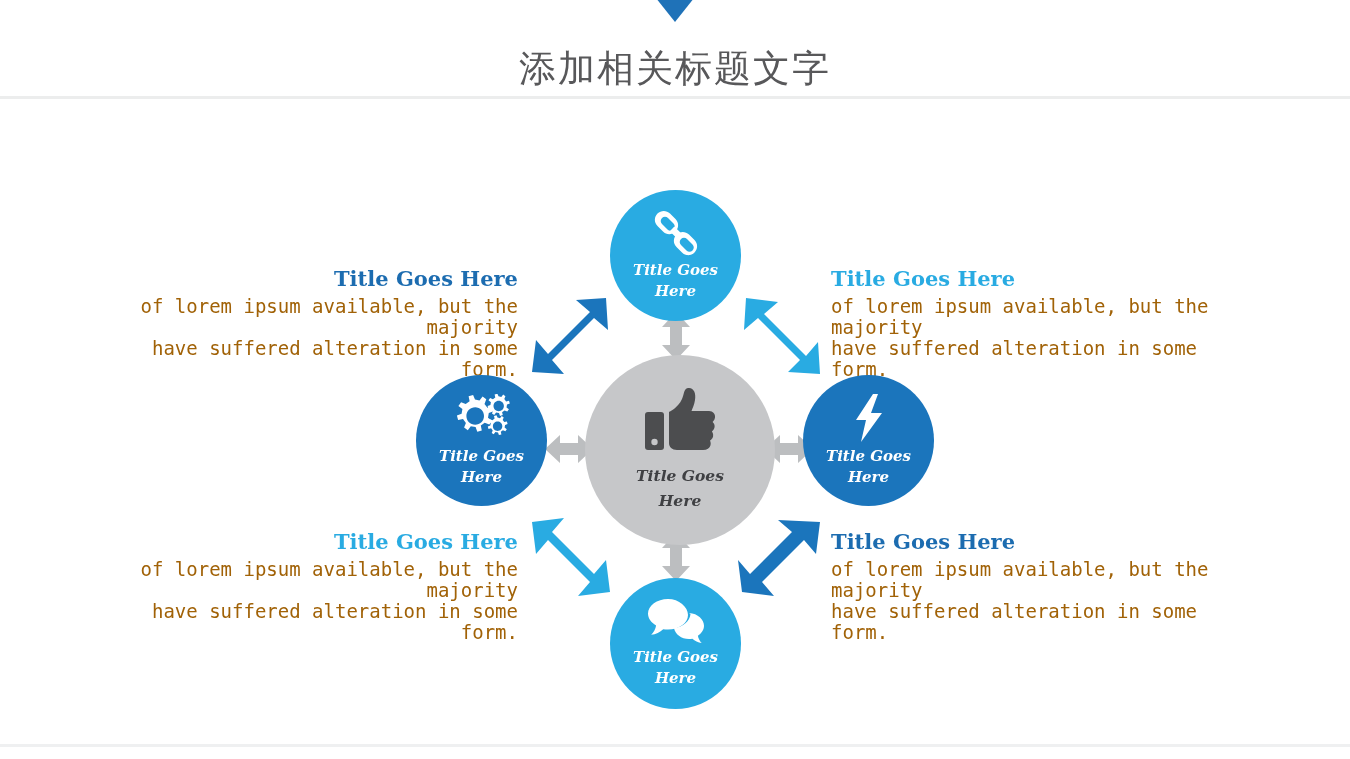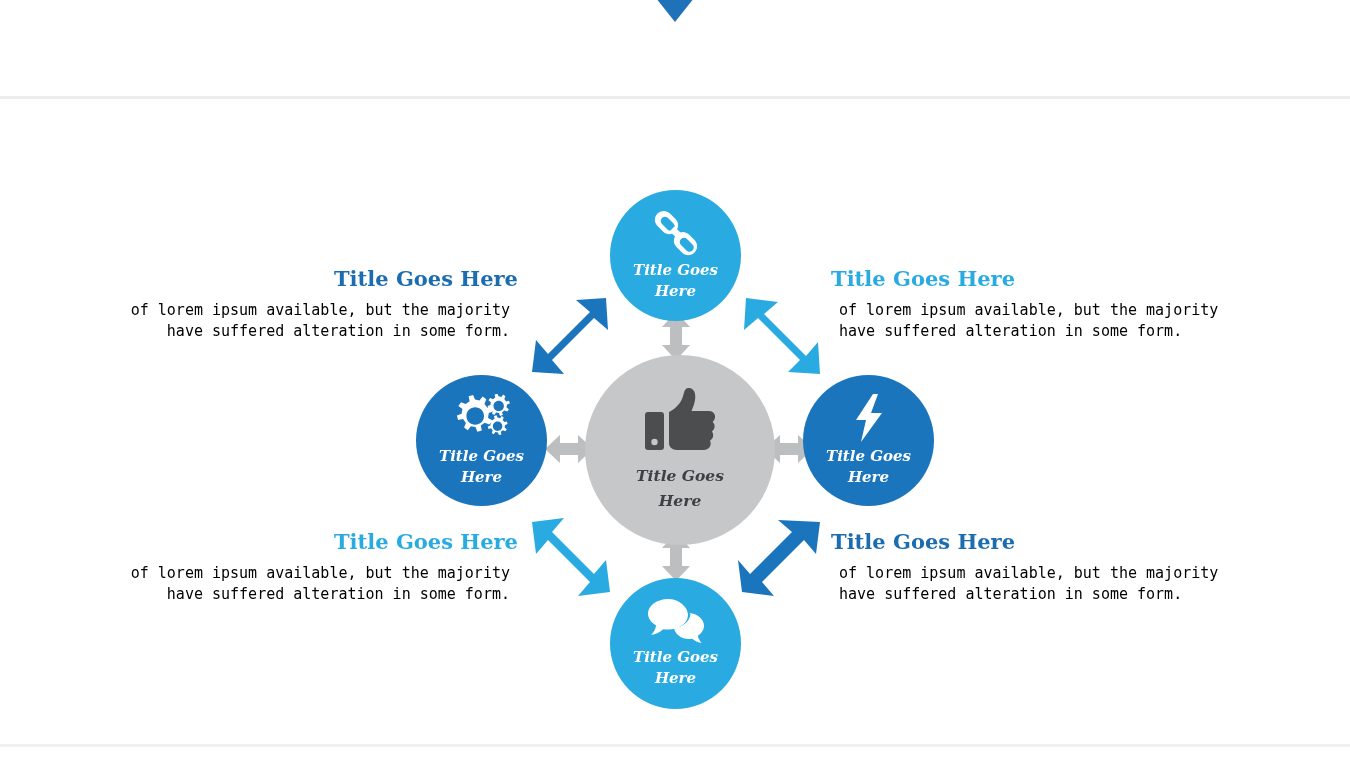--- a/index.html
+++ b/index.html
@@ -159,38 +159,39 @@
     font-weight: bold;
     font-size: 21px;
     line-height: 26px;
     margin: 0 0 4px 0;
     white-space: nowrap;
   }
   .tb-title.dark { color: #1c6cb0; }
   .tb-title.light { color: #29abe2; }
   .tb-body {
     font-family: "DejaVu Sans Mono", "Liberation Mono", monospace;
-    font-size: 15px;
+    font-size: 19px;
     line-height: 21px;
-    color: #000000;
-    margin: 8px;
+    color: #a16207;
+    margin: 0;
     white-space: pre-line;
   }
 
   .tl { left: 118px; top: 266px; }
   .tr { left: 831px; top: 266px; }
   .bl { left: 118px; top: 529px; }
   .br { left: 831px; top: 529px; }
 </style>
 </head>
 <body>
 
 <div class="slide">
 
   <div class="header-marker"></div>
+  <div class="page-title">添加相关标题文字</div>
   <div class="header-rule"></div>
   <div class="footer-rule"></div>
 
   <svg class="diag-arrow" style="left:522px; top:288px;" width="100" height="100" viewBox="0 0 100 100">
     <g fill="#1b75bc">
       <path d="M 84 10 L 86 42 L 72 30 L 30 72 L 42 86 L 10 84 L 14 52 L 26 66 L 68 24 L 54 12 Z"></path>
     </g>
   </svg>
 
   <svg class="diag-arrow" style="left:730px; top:288px;" width="100" height="100" viewBox="0 0 100 100">

